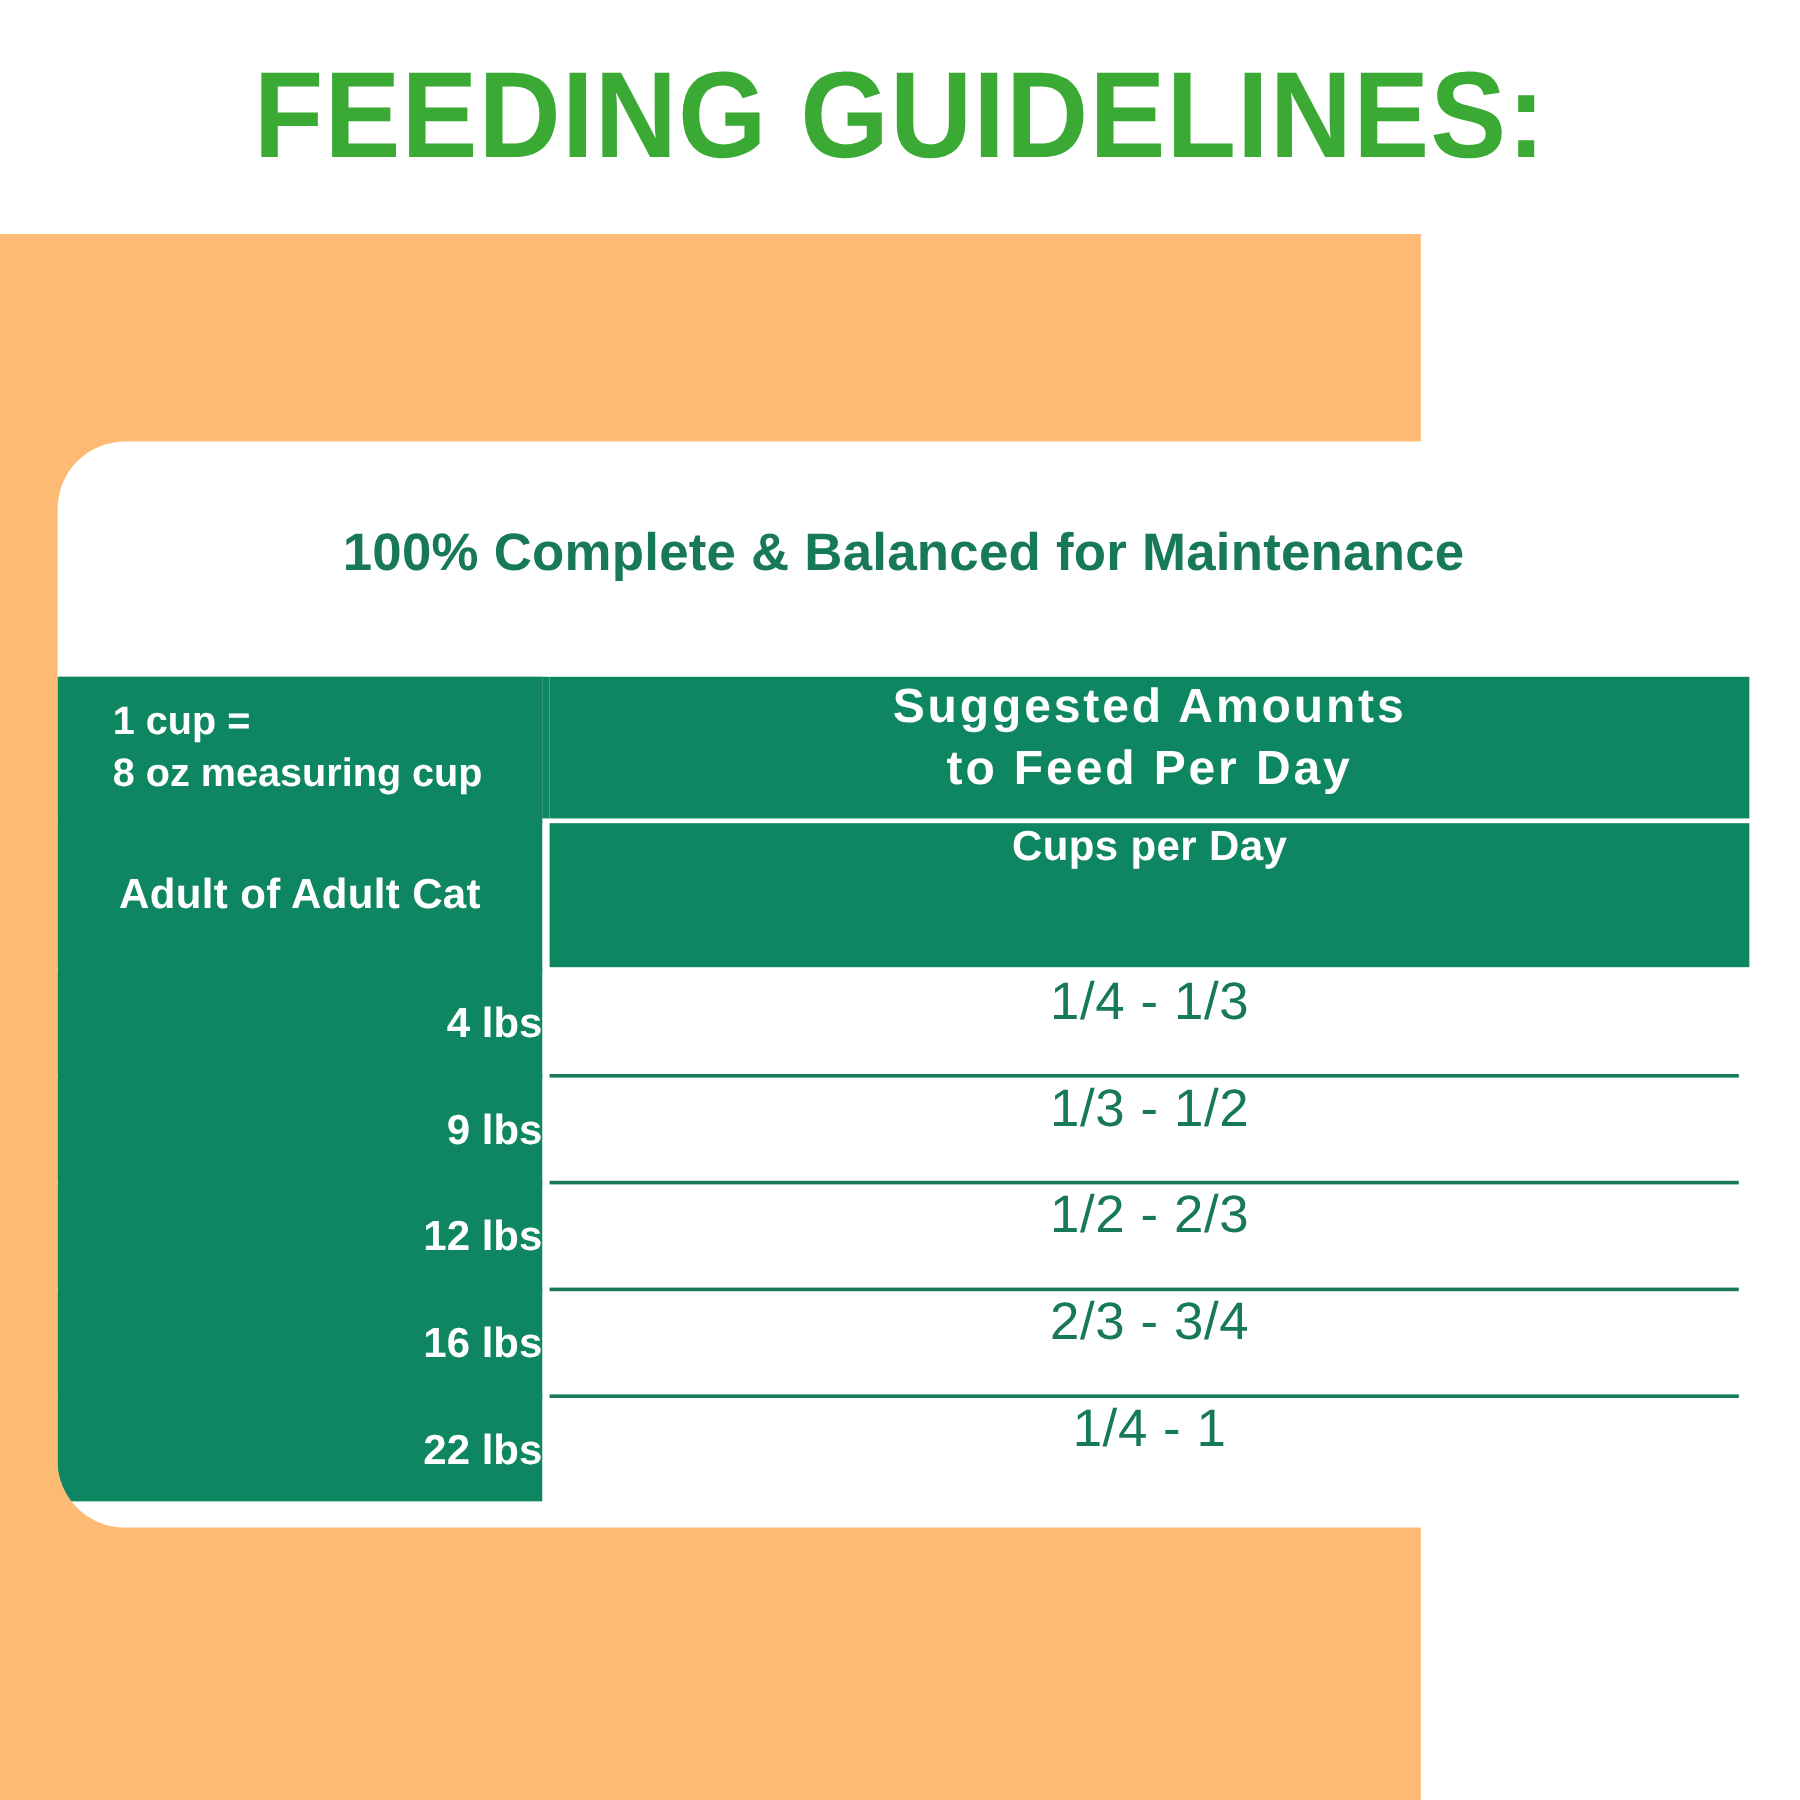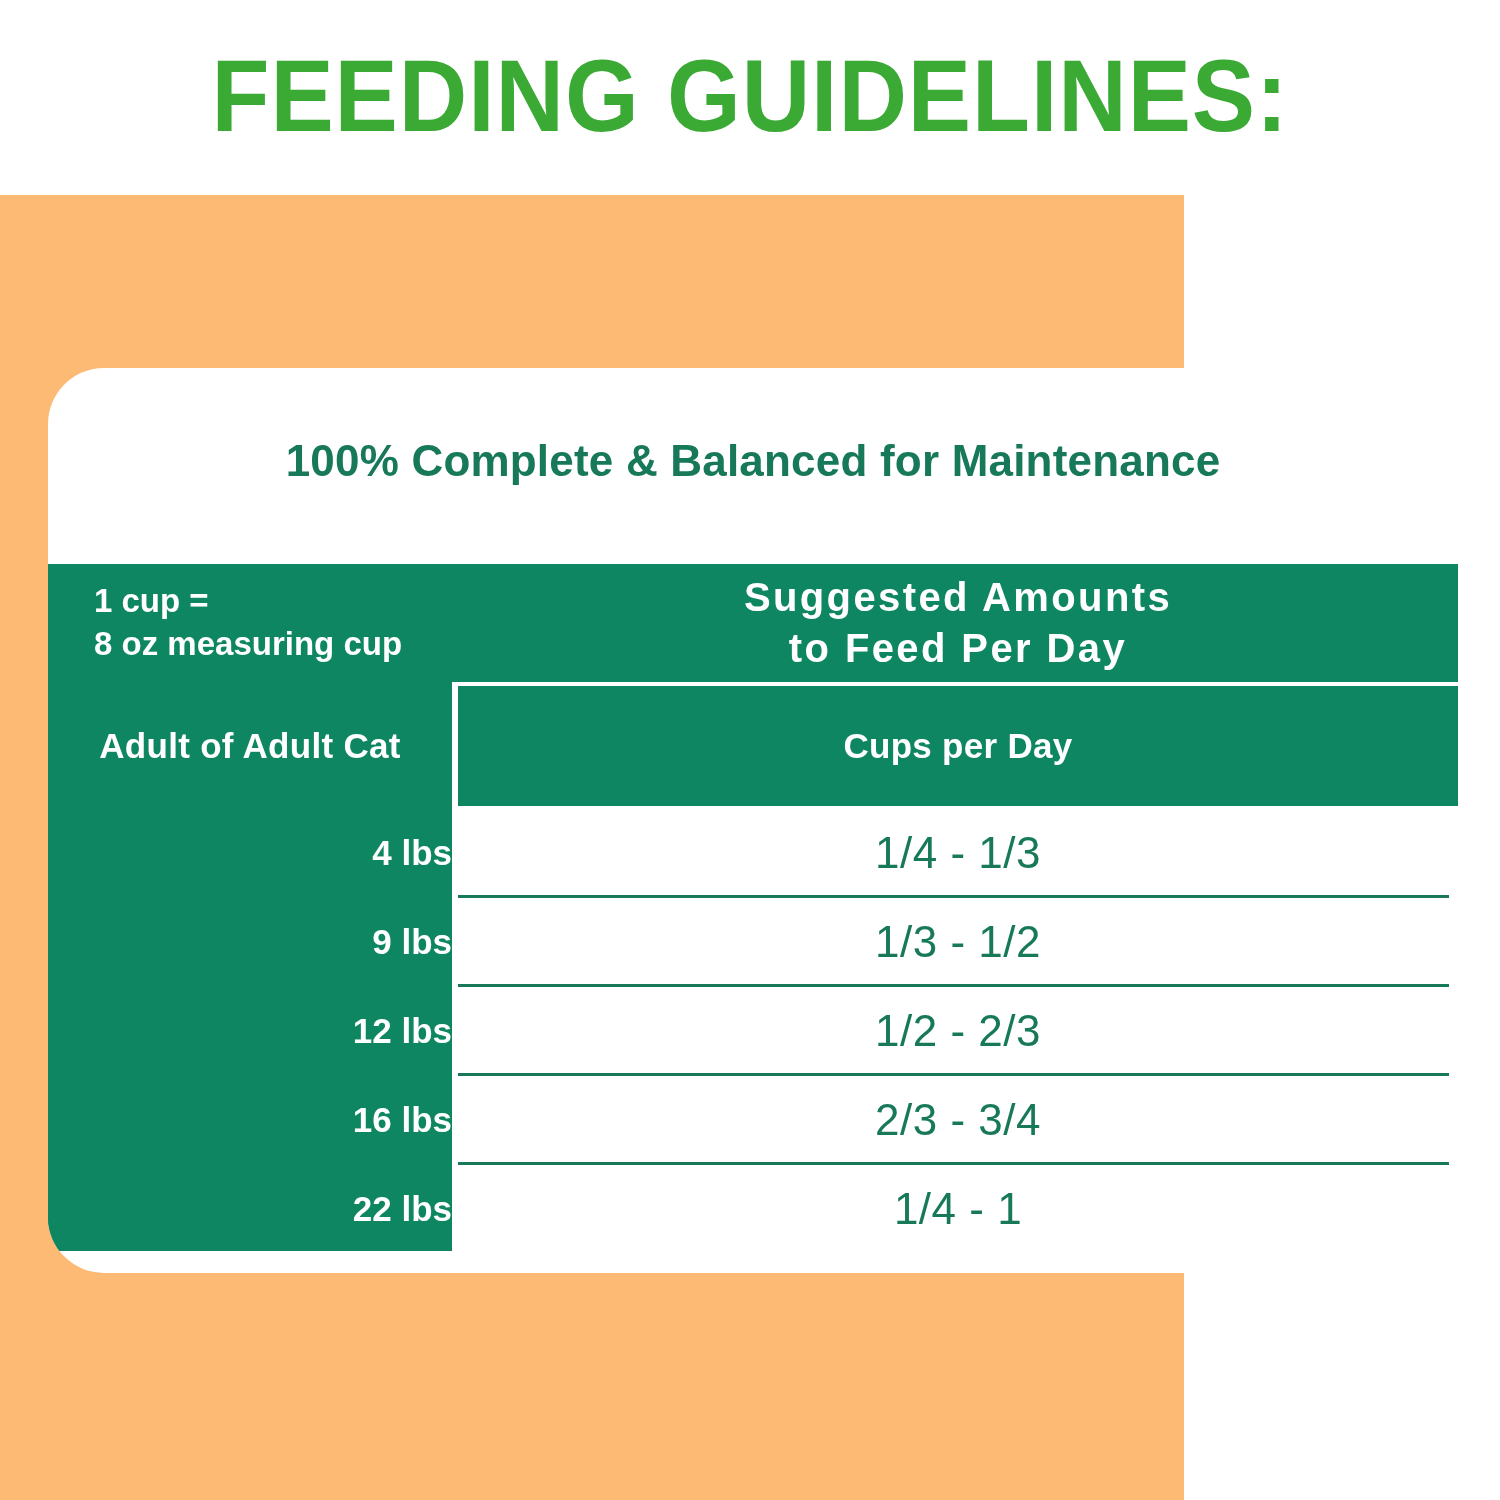--- a/index.html
+++ b/index.html
@@ -99,21 +99,20 @@
     box-sizing: border-box;
   }
   .gap {
     width: 6px;
     flex: 0 0 6px;
     background: #ffffff;
   }
   .cell-right {
     flex: 1 1 auto;
     display: flex;
-    align-items: center;
     justify-content: center;
     box-sizing: border-box;
   }
 
   
   .row-h1 .cell-left,
   .row-h1 .gap,
   .row-h1 .cell-right {
     background: #0f8662;
     height: 118px;

